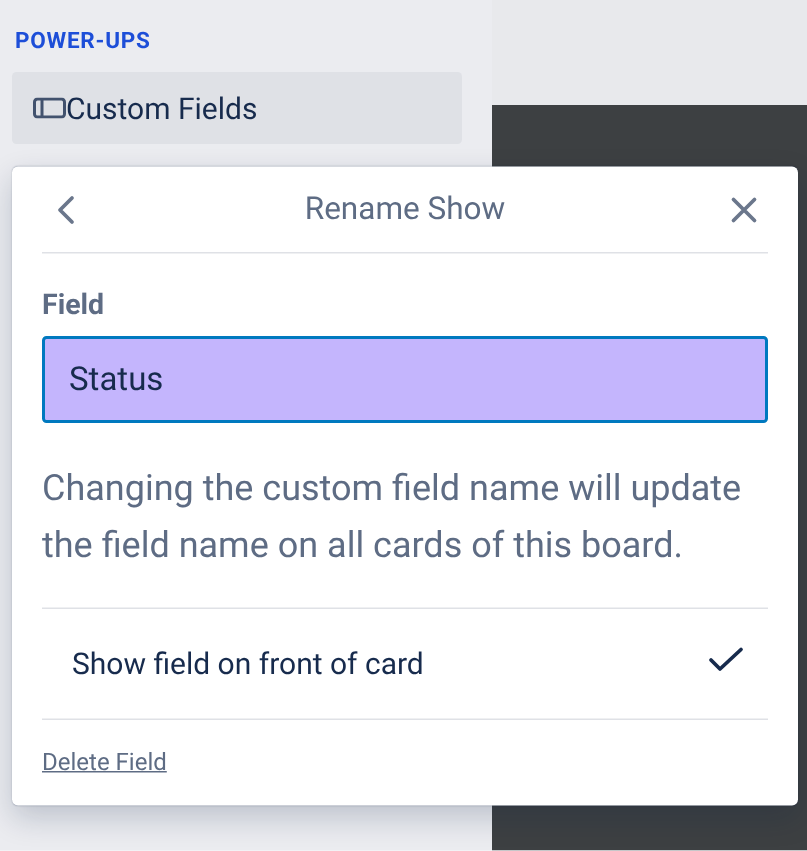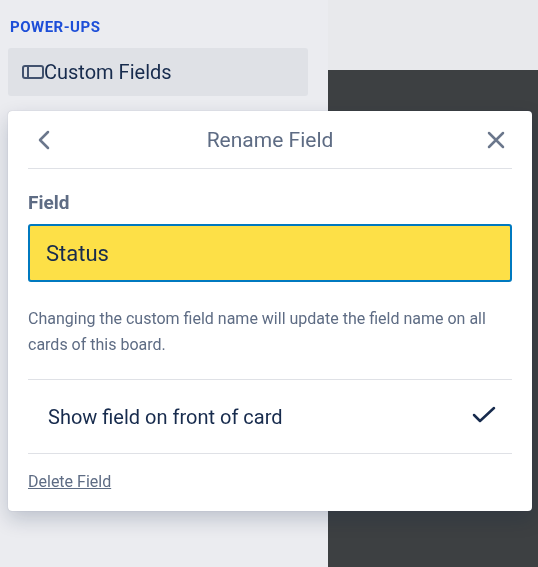--- a/index.html
+++ b/index.html
@@ -106,30 +106,30 @@
       font-size: 19px;
       font-weight: 700;
       color: #5e6c84;
     }
     .name-input {
       margin-top: 10px;
       width: 100%;
       height: 58px;
       border: 2px solid #0079bf;
       border-radius: 3px;
-      background: #fde047;
+      background: #c4b5fd;
       padding: 0 16px;
       font-size: 22px;
       color: #172b4d;
       outline: none;
       font-family: inherit;
     }
     .help-text {
       margin-top: 24px;
-      font-size: 16px;
+      font-size: 24px;
       line-height: 1.6;
       color: #5e6c84;
       padding-bottom: 22px;
       border-bottom: 1px solid #dfe1e6;
     }
     .toggle-row {
       display: flex;
       align-items: center;
       justify-content: space-between;
       height: 74px;
@@ -172,21 +172,21 @@
   <span class="powerup-label">Custom Fields</span>
 </div>
 
 <div class="popover">
   <div class="popover-header">
     <div class="hdr-left">
       <svg width="14" height="22" viewBox="0 0 14 22" fill="none">
         <path d="M11 3 L3 11 L11 19" stroke="#6b778c" stroke-width="2.5" stroke-linecap="round" stroke-linejoin="round"></path>
       </svg>
     </div>
-    <div class="popover-title">Rename Field</div>
+    <div class="popover-title">Rename Show</div>
     <div class="hdr-right">
       <svg width="20" height="20" viewBox="0 0 20 20" fill="none">
         <path d="M3 3 L17 17 M17 3 L3 17" stroke="#6b778c" stroke-width="2.5" stroke-linecap="round"></path>
       </svg>
     </div>
   </div>
 
   <div class="field-label">Field</div>
 
   <input type="text" class="name-input" value="Status" style="">

